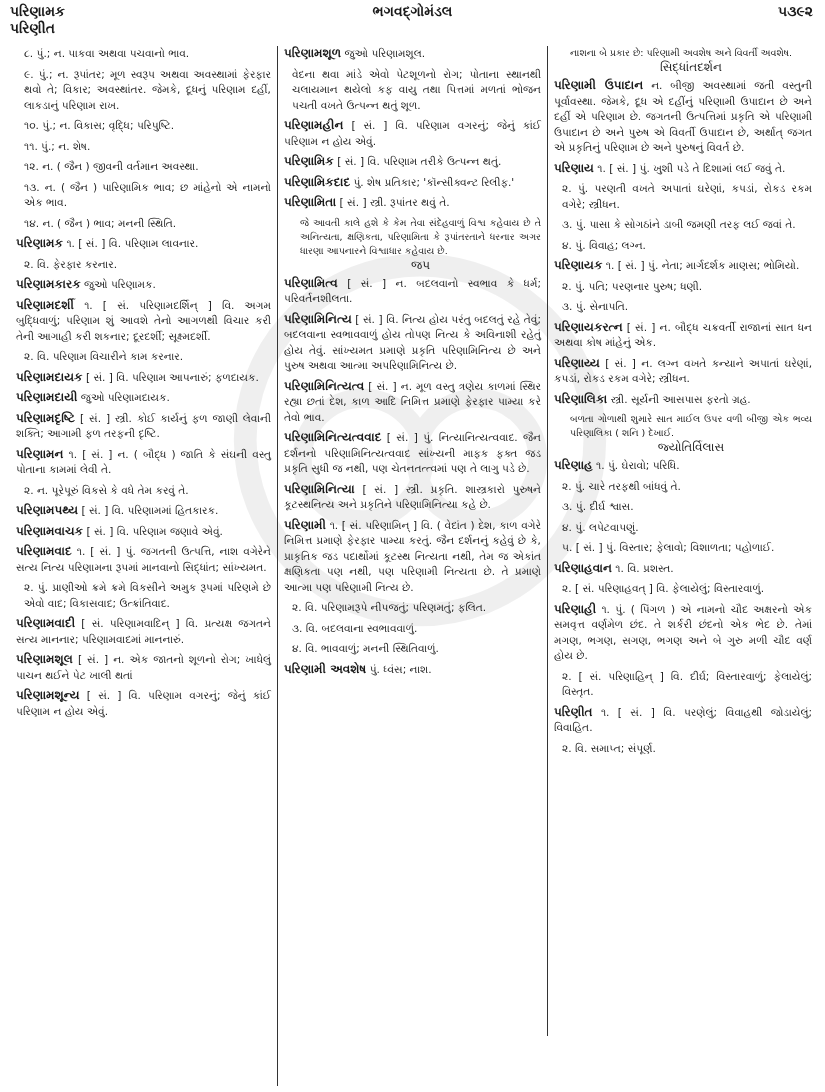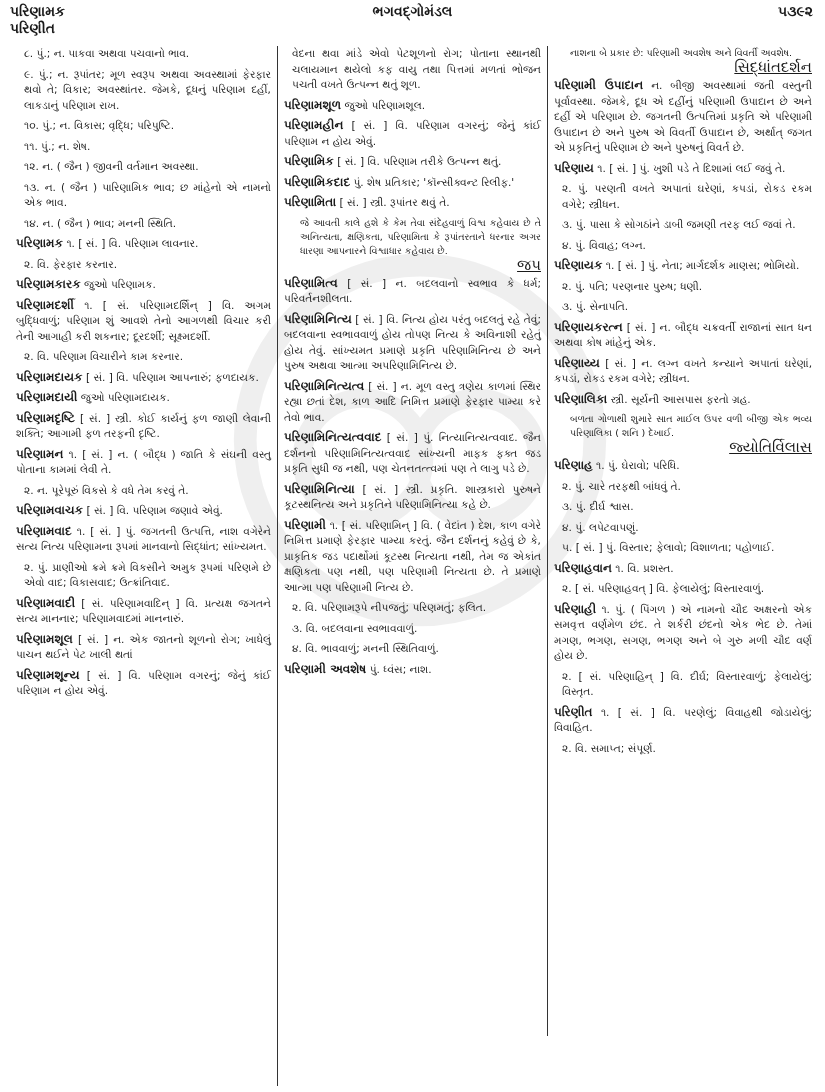--- a/index.html
+++ b/index.html
@@ -29,21 +29,21 @@
   }
   .col1 { width: 268px; border-right: 1px solid #333; }
   .col2 { width: 270px; border-right: 1px solid #333; height: 990px; }
   .col3 { width: 270px; }
   .entry { margin: 0 0 5px 0; }
   .hw { font-weight: bold; font-size: 12px; }
   .body-text { }
   .sub { margin: 0 0 5px 8px; }
   .cont { padding-left: 8px; }
   .quote { font-size: 9.5px; line-height: 14px; margin: 0 0 4px 16px; }
-  .quote-src { text-align: right; font-size: 15px; display: block; text-decoration: underline; }
+  .quote-src { text-align: center; font-size: 12px; display: block; }
 </style>
 </head>
 <body>
 
 <svg class="watermark" viewBox="0 0 100 100">
   <circle cx="50" cy="50" r="46" fill="none" stroke="#000" stroke-width="6"></circle>
   <circle cx="35" cy="55" r="16" fill="none" stroke="#000" stroke-width="5"></circle>
   <circle cx="65" cy="55" r="16" fill="none" stroke="#000" stroke-width="5"></circle>
 </svg>
 
@@ -68,30 +68,31 @@
       <div class="entry"><span class="hw">પરિણામક</span><span class="body-text"> ૧. [ સં. ] વિ. પરિણામ લાવનાર.</span></div>
       <div class="sub">૨. વિ. ફેરફાર કરનાર.</div>
       <div class="entry"><span class="hw">પરિણામકારક</span><span class="body-text"> જુઓ પરિણામક.</span></div>
       <div class="entry"><span class="hw">પરિણામદર્શી</span><span class="body-text"> ૧. [ સં. પરિણામદર્શિન્ ] વિ. અગમ બુદ્ધિવાળું; પરિણામ શું આવશે તેનો આગળથી વિચાર કરી તેની આગાહી કરી શકનાર; દૂરદર્શી; સૂક્ષ્મદર્શી.</span></div>
       <div class="sub">૨. વિ. પરિણામ વિચારીને કામ કરનાર.</div>
       <div class="entry"><span class="hw">પરિણામદાયક</span><span class="body-text"> [ સં. ] વિ. પરિણામ આપનારું; ફળદાયક.</span></div>
       <div class="entry"><span class="hw">પરિણામદાયી</span><span class="body-text"> જુઓ પરિણામદાયક.</span></div>
       <div class="entry"><span class="hw">પરિણામદૃષ્ટિ</span><span class="body-text"> [ સં. ] સ્ત્રી. કોઈ કાર્યનું ફળ જાણી લેવાની શક્તિ; આગામી ફળ તરફની દૃષ્ટિ.</span></div>
       <div class="entry"><span class="hw">પરિણામન</span><span class="body-text"> ૧. [ સં. ] ન. ( બૌદ્ધ ) જાતિ કે સંઘની વસ્તુ પોતાના કામમાં લેવી તે.</span></div>
       <div class="sub">૨. ન. પૂરેપૂરું વિકસે કે વધે તેમ કરવું તે.</div>
+      <div class="entry"><span class="hw">પરિણામપથ્ય</span><span class="body-text"> [ સં. ] વિ. પરિણામમાં હિતકારક.</span></div>
       <div class="entry"><span class="hw">પરિણામવાચક</span><span class="body-text"> [ સં. ] વિ. પરિણામ જણાવે એવું.</span></div>
       <div class="entry"><span class="hw">પરિણામવાદ</span><span class="body-text"> ૧. [ સં. ] પું. જગતની ઉત્પત્તિ, નાશ વગેરેને સત્ય નિત્ય પરિણામના રૂપમાં માનવાનો સિદ્ધાંત; સાંખ્યમત.</span></div>
       <div class="sub">૨. પું. પ્રાણીઓ ક્રમે ક્રમે વિકસીને અમુક રૂપમાં પરિણમે છે એવો વાદ; વિકાસવાદ; ઉત્ક્રાંતિવાદ.</div>
       <div class="entry"><span class="hw">પરિણામવાદી</span><span class="body-text"> [ સં. પરિણામવાદિન્ ] વિ. પ્રત્યક્ષ જગતને સત્ય માનનાર; પરિણામવાદમાં માનનારું.</span></div>
       <div class="entry"><span class="hw">પરિણામશૂલ</span><span class="body-text"> [ સં. ] ન. એક જાતનો શૂળનો રોગ; ખાધેલું પાચન થઈને પેટ ખાલી થતાં</span></div>
       <div class="entry"><span class="hw">પરિણામશૂન્ય</span><span class="body-text"> [ સં. ] વિ. પરિણામ વગરનું; જેનું કાંઈ પરિણામ ન હોય એવું.</span></div>
     </div>
   <div class="col col2">
+      <div class="entry"><span class="hw">પરિણામશૂળ</span><span class="body-text"> જુઓ પરિણામશૂલ.</span></div>
       <div class="entry cont">વેદના થવા માંડે એવો પેટશૂળનો રોગ; પોતાના સ્થાનથી ચલાયમાન થયેલો કફ વાયુ તથા પિત્તમાં મળતાં ભોજન પચતી વખતે ઉત્પન્ન થતું શૂળ.</div>
-      <div class="entry"><span class="hw">પરિણામશૂળ</span><span class="body-text"> જુઓ પરિણામશૂલ.</span></div>
       <div class="entry"><span class="hw">પરિણામહીન</span><span class="body-text"> [ સં. ] વિ. પરિણામ વગરનું; જેનું કાંઈ પરિણામ ન હોય એવું.</span></div>
       <div class="entry"><span class="hw">પરિણામિક</span><span class="body-text"> [ સં. ] વિ. પરિણામ તરીકે ઉત્પન્ન થતું.</span></div>
       <div class="entry"><span class="hw">પરિણામિકદાદ</span><span class="body-text"> પું. શેષ પ્રતિકાર; 'કૉન્સીક્વન્ટ રિલીફ.'</span></div>
       <div class="entry"><span class="hw">પરિણામિતા</span><span class="body-text"> [ સં. ] સ્ત્રી. રૂપાંતર થવું તે.</span></div>
       <div class="quote"><span>જે આવતી કાલે હશે કે કેમ તેવા સંદેહવાળું વિશ્વ કહેવાય છે તે અનિત્યતા, ક્ષણિકતા, પરિણામિતા કે રૂપાંતરતાને ધરનાર અગર ધારણા આપનારને વિશ્વાધાર કહેવાય છે.</span><span class="quote-src">જપ</span></div>
       <div class="entry"><span class="hw">પરિણામિત્વ</span><span class="body-text"> [ સં. ] ન. બદલવાનો સ્વભાવ કે ધર્મ; પરિવર્તનશીલતા.</span></div>
       <div class="entry"><span class="hw">પરિણામિનિત્ય</span><span class="body-text"> [ સં. ] વિ. નિત્ય હોય પરંતુ બદલતું રહે તેવું; બદલવાના સ્વભાવવાળું હોય તોપણ નિત્ય કે અવિનાશી રહેતું હોય તેવું. સાંખ્યમત પ્રમાણે પ્રકૃતિ પરિણામિનિત્ય છે અને પુરુષ અથવા આત્મા અપરિણામિનિત્ય છે.</span></div>
       <div class="entry"><span class="hw">પરિણામિનિત્યત્વ</span><span class="body-text"> [ સં. ] ન. મૂળ વસ્તુ ત્રણેય કાળમાં સ્થિર રહ્યા છતાં દેશ, કાળ આદિ નિમિત્ત પ્રમાણે ફેરફાર પામ્યા કરે તેવો ભાવ.</span></div>
       <div class="entry"><span class="hw">પરિણામિનિત્યત્વવાદ</span><span class="body-text"> [ સં. ] પું. નિત્યાનિત્યત્વવાદ. જૈન દર્શનનો પરિણામિનિત્યત્વવાદ સાંખ્યની માફક ફક્ત જડ પ્રકૃતિ સુધી જ નથી, પણ ચેતનતત્ત્વમાં પણ તે લાગુ પડે છે.</span></div>
       <div class="entry"><span class="hw">પરિણામિનિત્યા</span><span class="body-text"> [ સં. ] સ્ત્રી. પ્રકૃતિ. શાસ્ત્રકારો પુરુષને કૂટસ્થનિત્ય અને પ્રકૃતિને પરિણામિનિત્યા કહે છે.</span></div>

